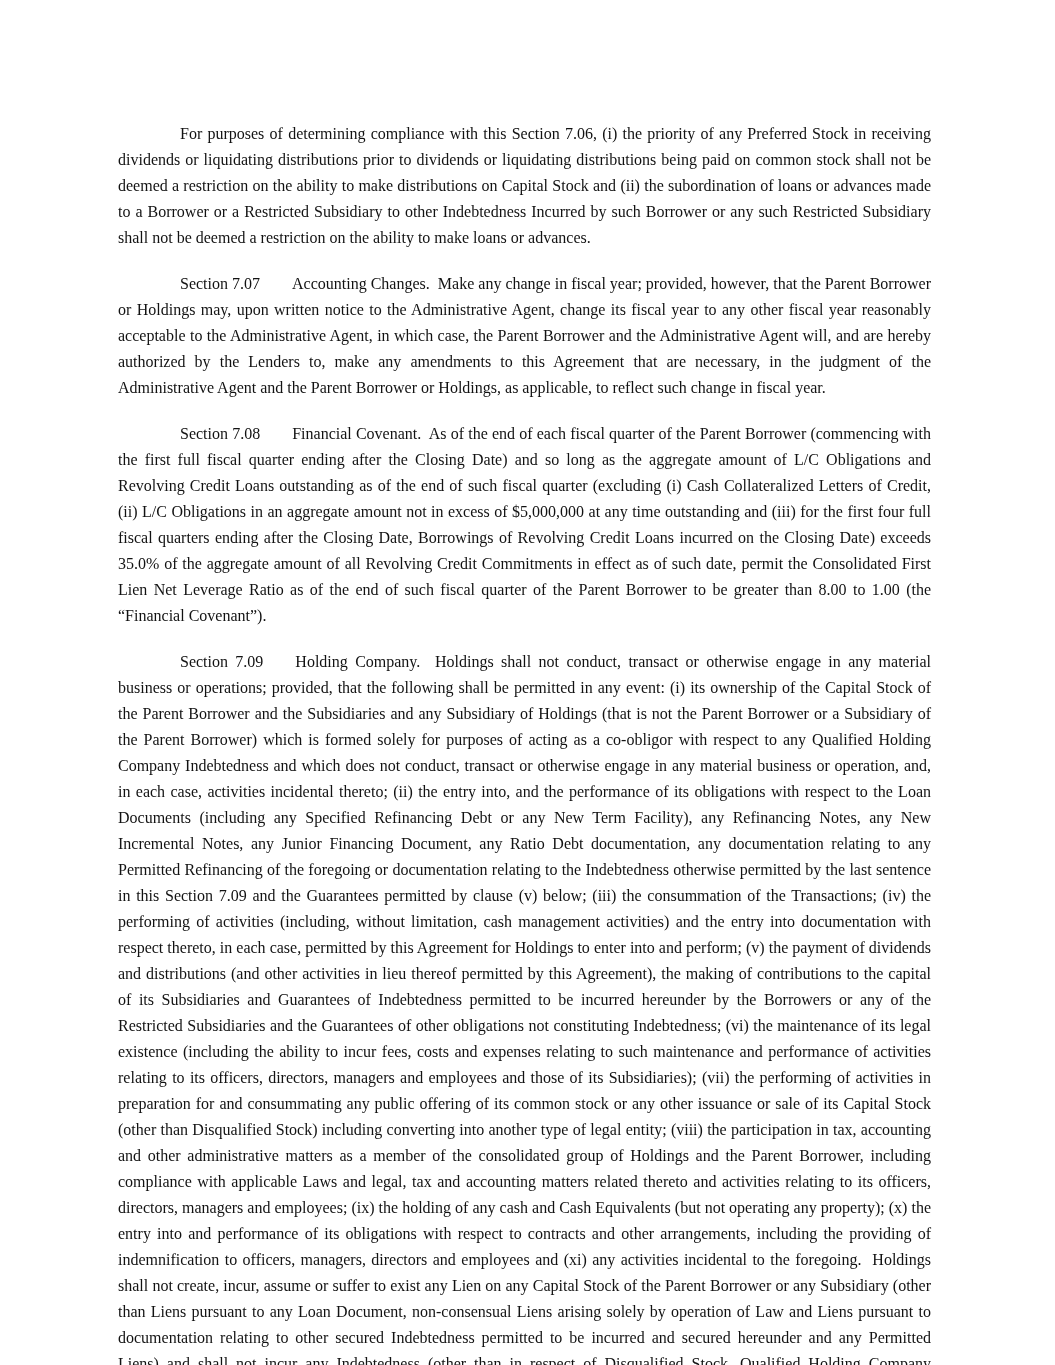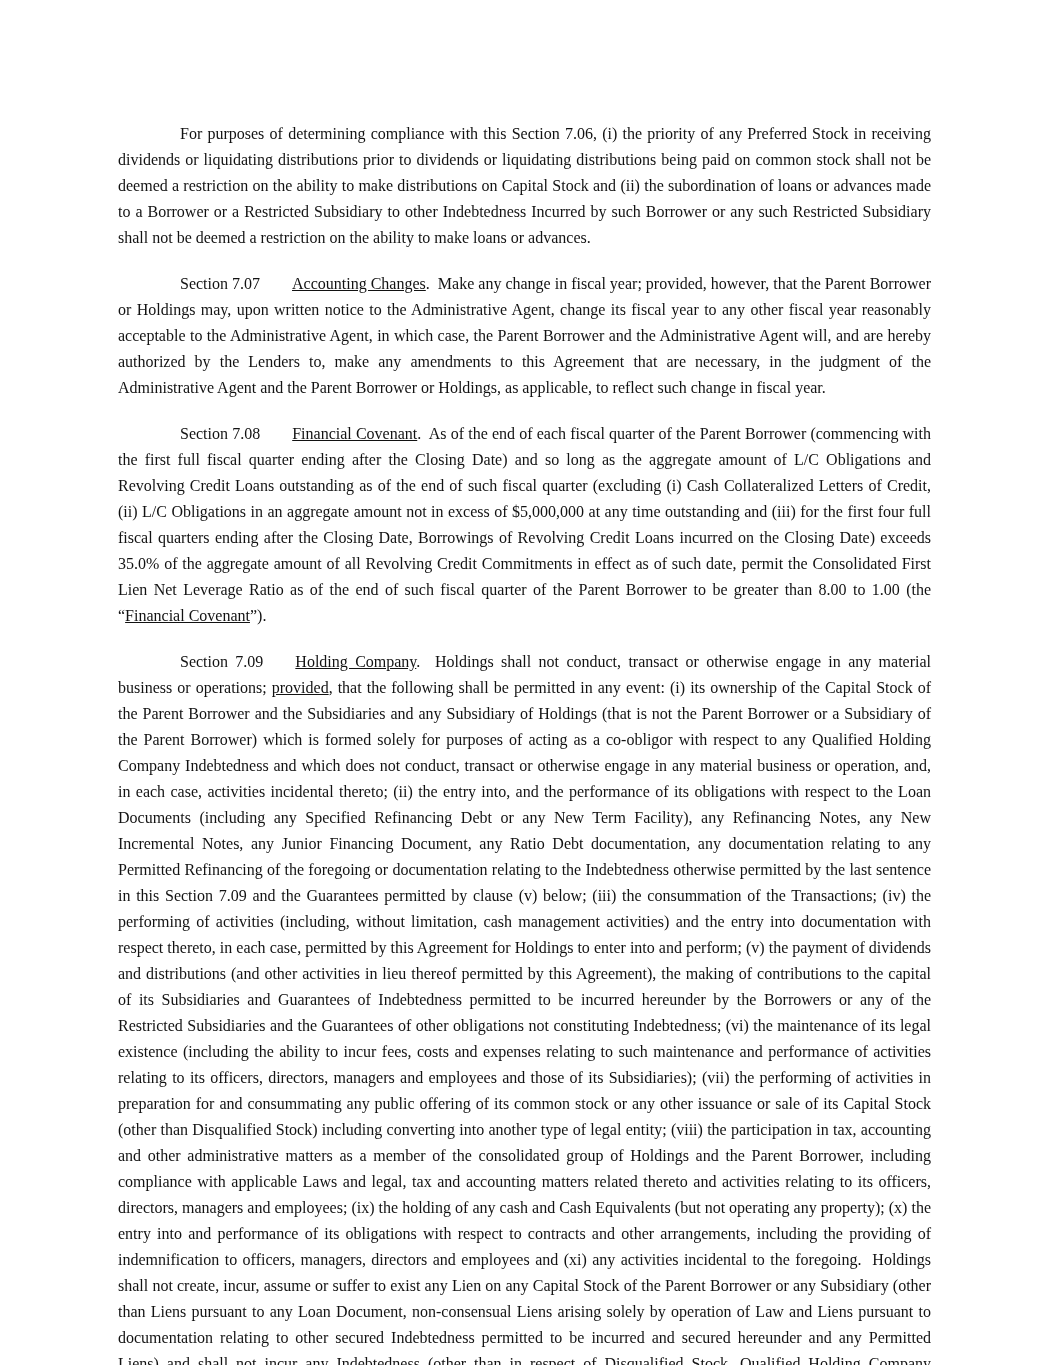--- a/index.html
+++ b/index.html
@@ -22,21 +22,21 @@
     font-family: "Liberation Serif", "DejaVu Serif", serif;
     font-size: 16px;
     line-height: 26px;
     text-align: justify;
   }
   .para {
     margin: 0 0 20px 0;
     text-indent: 62px;
   }
   .para:last-child { margin-bottom: 4px; }
-  .u { text-decoration: underline; }
+  .u { }
   .tab {
     display: inline-block;
     width: 32px;
   }
 </style>
 </head>
 <body>
 
 <div class="page">
 

